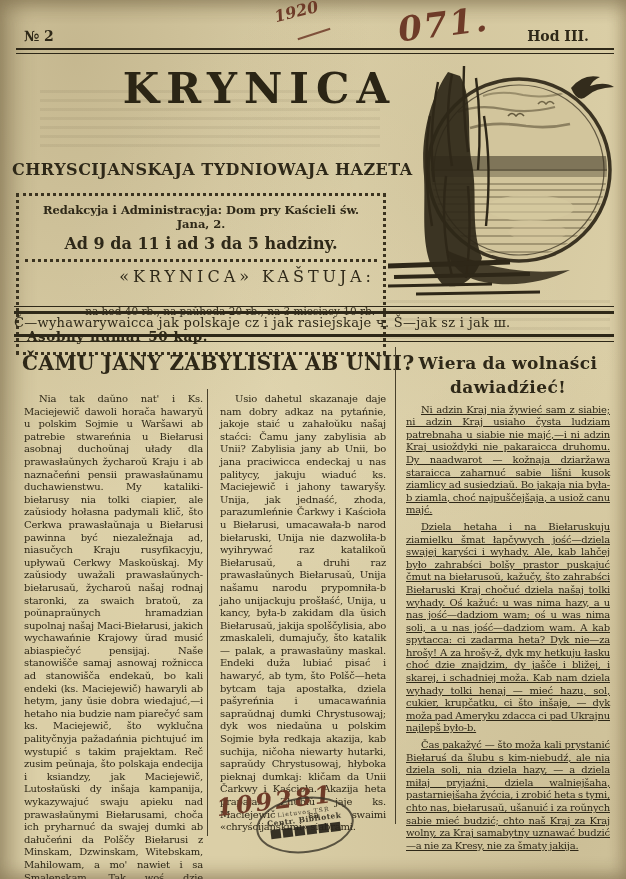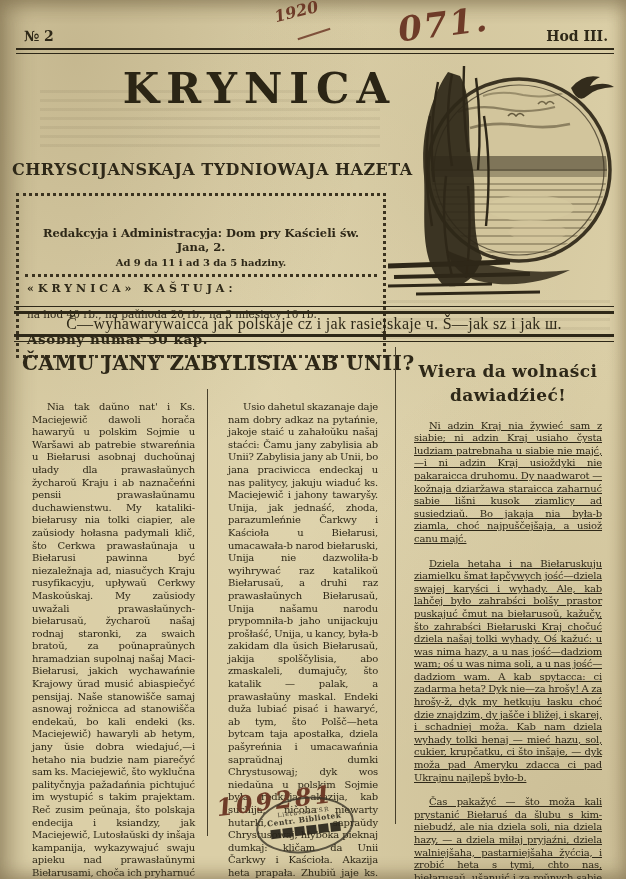--- a/index.html
+++ b/index.html
@@ -12,51 +12,51 @@
       radial-gradient(ellipse at 50% 45%, rgba(255,250,228,.12), transparent 62%),
       radial-gradient(ellipse at 70% 20%, rgba(120,100,55,.10), transparent 35%),
       #dbcfa7;
     box-shadow:inset 14px 0 22px rgba(70,52,22,.30), inset 0 8px 16px rgba(70,52,22,.22), inset -6px -6px 14px rgba(70,52,22,.18);
   }
   .ghost{position:absolute;opacity:.07;pointer-events:none;
     background:repeating-linear-gradient(180deg, rgba(50,40,20,.9) 0 3px, transparent 3px 9px);}
   
   .hdr-issue{position:absolute;left:24px;top:28px;font-weight:bold;font-size:14px;}
   .hdr-date{position:absolute;left:120px;top:28px;width:250px;text-align:center;font-weight:bold;font-size:14px;letter-spacing:.4px;}
-  .hdr-year{position:absolute;right:18px;top:28px;width:100px;text-align:right;font-weight:bold;font-size:14px;}
+  .hdr-year{position:absolute;right:18px;top:28px;width:100px;text-align:center;font-weight:bold;font-size:14px;}
   .hw{font-style:italic;color:#6e3b28;}
   .hw-year{position:absolute;left:274px;top:2px;font-size:16px;transform:rotate(-14deg);font-weight:bold;}
   .hw-strike{position:absolute;left:297px;top:33px;width:34px;border-top:2px solid #6e3b28;transform:rotate(-18deg);opacity:.85;}
   .hw-num{position:absolute;left:398px;top:4px;font-size:34px;transform:rotate(-7deg);font-weight:bold;letter-spacing:2px;}
   .dbl-rule{position:absolute;left:16px;right:12px;top:48px;height:3px;border-top:2px solid #2e2818;border-bottom:1px solid #2e2818;}
   
   .mast-title{position:absolute;left:10px;top:64px;width:386px;text-align:right;
     font-size:42px;font-weight:bold;letter-spacing:7px;color:#2b2515;}
   .mast-sub{position:absolute;left:12px;top:160px;width:372px;text-align:center;
     font-size:16px;font-weight:bold;letter-spacing:.5px;white-space:nowrap;}
   .vignette{position:absolute;left:388px;top:56px;}
   
   .infobox{position:absolute;left:16px;top:193px;width:352px;border:3px dotted #3b3320;padding:4px 6px;}
-  .infobox .sec1{border-bottom:3px dotted #3b3320;padding:3px 2px 6px;margin-top:23px;}
+  .infobox .sec1{border-bottom:3px dotted #3b3320;padding:3px 2px 6px;}
   .infobox .sec2{padding:5px 2px 4px;}
   .ib-l1{text-align:center;font-weight:bold;font-size:11.5px;}
-  .ib-l2{text-align:center;font-weight:bold;font-size:10px;margin-top:3px;}
-  .ib-kt{text-align:left;font-size:11px;letter-spacing:4px;font-weight:bold;}
-  .ib-pr{text-align:left;font-size:10.5px;margin-top:13px;}
+  .ib-l2{text-align:center;font-weight:bold;font-size:16px;margin-top:3px;}
+  .ib-kt{text-align:right;font-size:16px;letter-spacing:4px;font-weight:normal;}
+  .ib-pr{text-align:right;font-size:10.5px;margin-top:19px;}
   .ib-sc{text-align:left;font-weight:bold;font-size:13.5px;margin-top:11px;letter-spacing:.6px;}
   
   .band-rule-top{position:absolute;left:14px;right:12px;top:306px;height:4px;border-top:1px solid #2e2818;border-bottom:3px solid #2e2818;}
-  .band-note{position:absolute;left:14px;right:12px;top:315px;text-align:center;font-size:16px;letter-spacing:.3px;font-family:Liberation Serif, serif;}
+  .band-note{position:absolute;left:14px;right:12px;top:315px;font-size:13px;letter-spacing:.3px;}
   .band-rule-bot{position:absolute;left:14px;right:12px;top:334px;height:4px;border-top:3px solid #2e2818;border-bottom:1px solid #2e2818;}
   
   .t-unii{position:absolute;left:22px;top:351px;width:366px;text-align:center;
     font-size:20px;font-weight:bold;letter-spacing:.5px;white-space:nowrap;}
   .col{position:absolute;top:389px;font-size:10px;line-height:12.6px;text-align:justify;
     letter-spacing:-0.2px;word-spacing:-0.5px;}
-  .col p{margin:12px;}
+  .col p{margin:4px;}
   .col p.ind{text-indent:15px;}
   .col p + p{margin-top:1px;text-decoration:underline;}
   .col1{left:20px;width:187px;}
   .col2{left:216px;width:174px;}
   .col3{left:402px;top:348px;width:212px;}
   .t-wiera{font-size:17px;font-weight:bold;text-align:center;line-height:1.4;margin:0 0 10px;letter-spacing:.4px;}
   .vdiv1{position:absolute;left:207px;top:389px;height:447px;border-left:1px solid #47402c;}
   .vdiv2{position:absolute;left:395px;top:347px;height:477px;border-left:1px solid #47402c;}
   
   .hw-inv{position:absolute;left:216px;top:786px;font-size:24px;transform:rotate(-7deg);letter-spacing:3px;font-weight:bold;}

